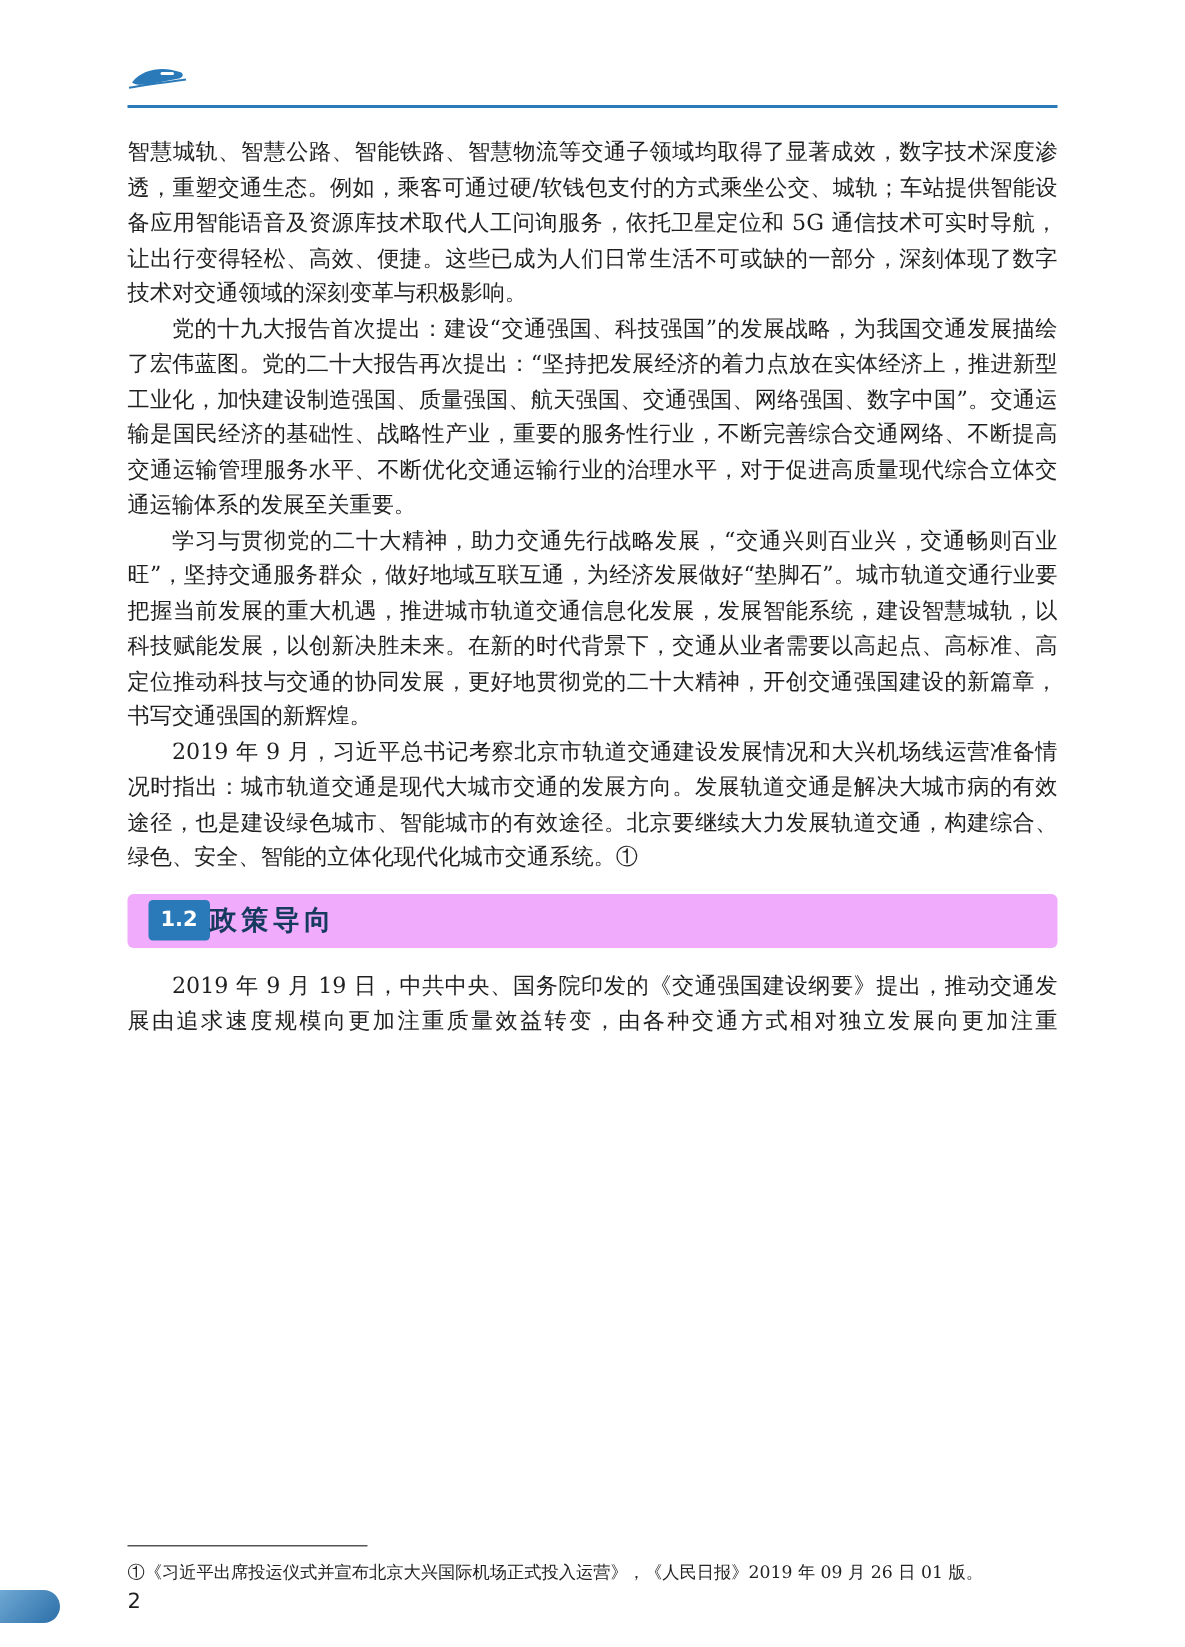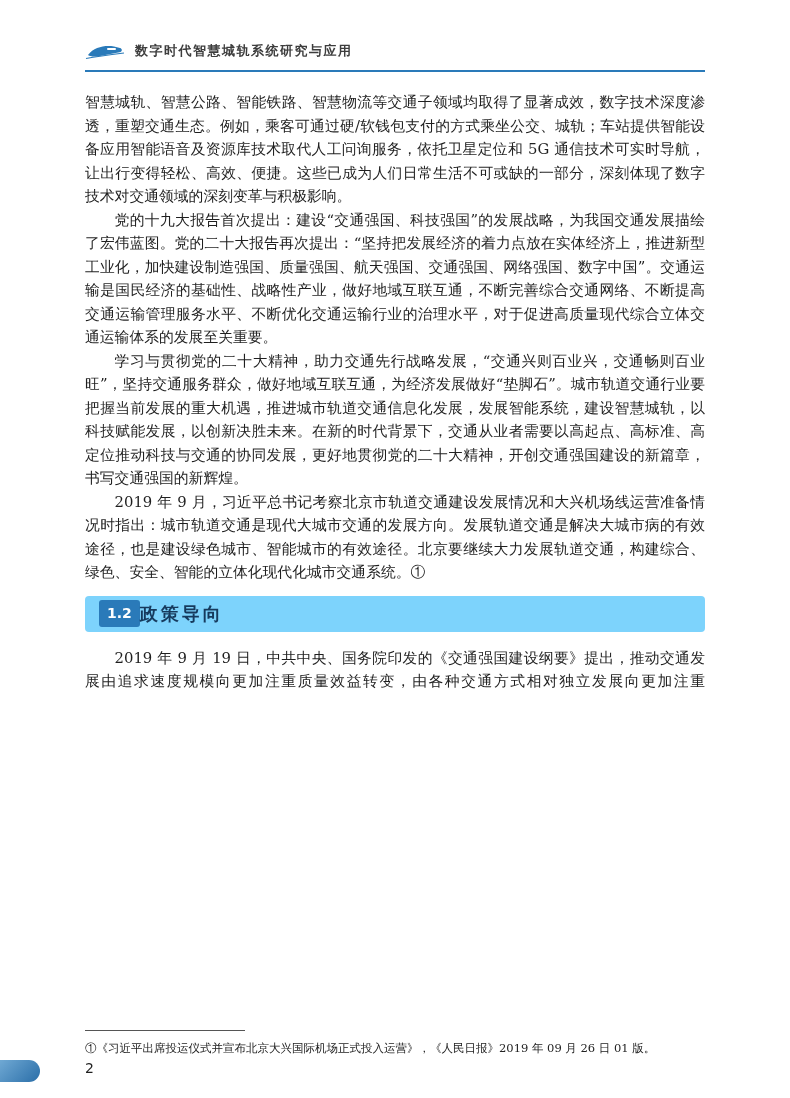--- a/index.html
+++ b/index.html
@@ -44,21 +44,21 @@
     font-size: 14.8px;
     line-height: 23.5px;
     text-align: justify;
   }
   .para { text-indent: 2em; margin: 0; }
   .para.no-indent { text-indent: 0; }
   .para.runover { text-align-last: justify; }
   .section-heading {
     margin: 12px 0 14px 0;
     height: 36px;
-    background: #7dd3fc;
+    background: #f0abfc;
     border-radius: 4px;
     display: flex;
     align-items: center;
     text-indent: 0;
   }
   .section-num {
     background: #2a7ab9;
     color: #ffffff;
     font-family: "DejaVu Sans", "Liberation Sans", sans-serif;
     font-weight: bold;
@@ -115,27 +115,26 @@
 <body>
 
 <div class="page-header">
   <span class="train-icon">
     <svg width="40" height="18" viewBox="0 0 80 36" xmlns="http://www.w3.org/2000/svg">
       <path d="M6 26 C 18 10, 40 6, 58 9 L 70 12 C 75 13.5, 75 19, 69 20.5 L 30 28 C 18 30, 10 29, 6 26 Z" fill="#2a7ab9"></path>
       <rect x="44" y="12" width="18" height="4" rx="2" fill="#ffffff"></rect>
       <path d="M2 33 C 25 29, 55 25, 78 22" stroke="#2a7ab9" stroke-width="2.5" fill="none"></path>
     </svg>
   </span>
-  <span class="header-title">数字时代智慧城轨系统研究与应用</span>
 </div>
 <div class="header-rule"></div>
 
 <main class="content">
   <p class="para no-indent">智慧城轨、智慧公路、智能铁路、智慧物流等交通子领域均取得了显著成效，数字技术深度渗透，重塑交通生态。例如，乘客可通过硬/软钱包支付的方式乘坐公交、城轨；车站提供智能设备应用智能语音及资源库技术取代人工问询服务，依托卫星定位和 5G 通信技术可实时导航，让出行变得轻松、高效、便捷。这些已成为人们日常生活不可或缺的一部分，深刻体现了数字技术对交通领域的深刻变革与积极影响。</p>
-  <p class="para">党的十九大报告首次提出：建设“交通强国、科技强国”的发展战略，为我国交通发展描绘了宏伟蓝图。党的二十大报告再次提出：“坚持把发展经济的着力点放在实体经济上，推进新型工业化，加快建设制造强国、质量强国、航天强国、交通强国、网络强国、数字中国”。交通运输是国民经济的基础性、战略性产业，做好地域互联互通，不断完善综合交通网络、不断提高交通运输管理服务水平、不断优化交通运输行业的治理水平，对于促进高质量现代综合立体交通运输体系的发展至关重要。</p>
+  <p class="para">党的十九大报告首次提出：建设“交通强国、科技强国”的发展战略，为我国交通发展描绘了宏伟蓝图。党的二十大报告再次提出：“坚持把发展经济的着力点放在实体经济上，推进新型工业化，加快建设制造强国、质量强国、航天强国、交通强国、网络强国、数字中国”。交通运输是国民经济的基础性、战略性产业，重要的服务性行业，不断完善综合交通网络、不断提高交通运输管理服务水平、不断优化交通运输行业的治理水平，对于促进高质量现代综合立体交通运输体系的发展至关重要。</p>
   <p class="para">学习与贯彻党的二十大精神，助力交通先行战略发展，“交通兴则百业兴，交通畅则百业旺”，坚持交通服务群众，做好地域互联互通，为经济发展做好“垫脚石”。城市轨道交通行业要把握当前发展的重大机遇，推进城市轨道交通信息化发展，发展智能系统，建设智慧城轨，以科技赋能发展，以创新决胜未来。在新的时代背景下，交通从业者需要以高起点、高标准、高定位推动科技与交通的协同发展，更好地贯彻党的二十大精神，开创交通强国建设的新篇章，书写交通强国的新辉煌。</p>
   <p class="para">2019 年 9 月，习近平总书记考察北京市轨道交通建设发展情况和大兴机场线运营准备情况时指出：城市轨道交通是现代大城市交通的发展方向。发展轨道交通是解决大城市病的有效途径，也是建设绿色城市、智能城市的有效途径。北京要继续大力发展轨道交通，构建综合、绿色、安全、智能的立体化现代化城市交通系统。①</p>
 
   <div class="section-heading">
     <span class="section-num">1.2</span>
     <span class="section-title">政策导向</span>
   </div>
 
   <p class="para runover">2019 年 9 月 19 日，中共中央、国务院印发的《交通强国建设纲要》提出，推动交通发展由追求速度规模向更加注重质量效益转变，由各种交通方式相对独立发展向更加注重</p>
 </main>

